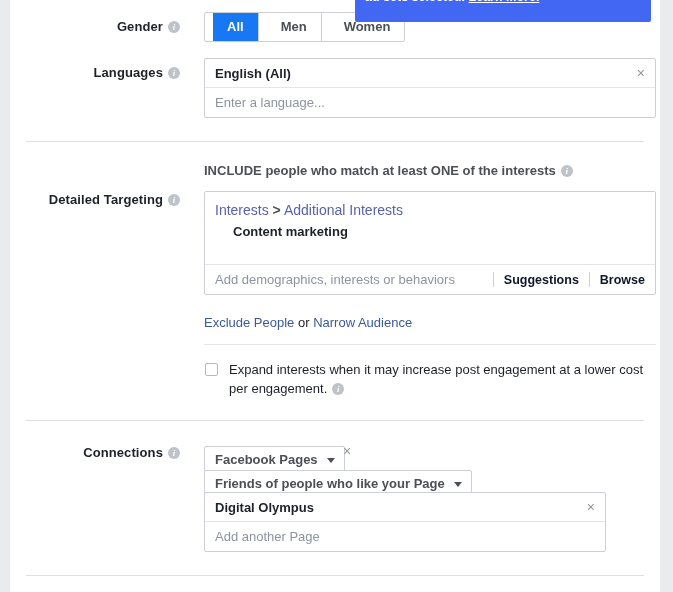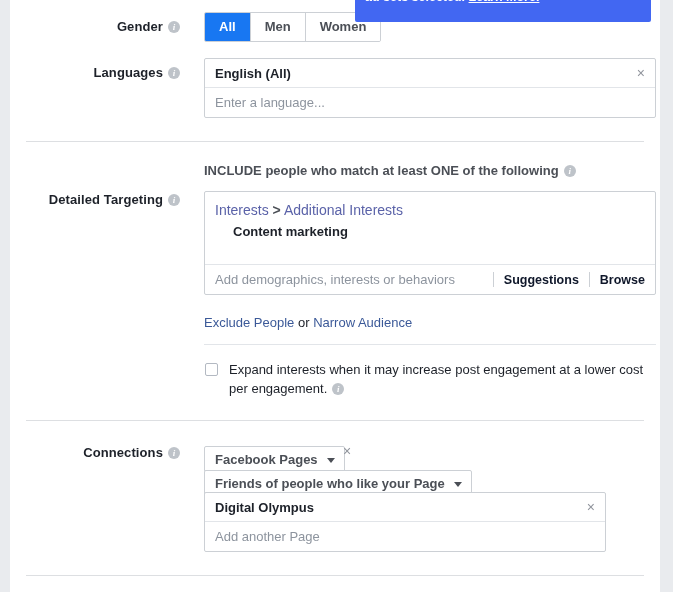--- a/index.html
+++ b/index.html
@@ -105,20 +105,21 @@
     padding: 0 14px;
     height: 28px;
     line-height: 28px;
     font-size: 13px;
     font-weight: bold;
     color: #4b4f56;
     background: #ffffff;
     border-right: 1px solid #ccd0d5;
     cursor: pointer;
     white-space: nowrap;
+    margin-left: 8px;
   }
   .seg:last-child { border-right: none; }
   .seg.active {
     background: #1877f2;
     color: #ffffff;
   }
 
   
   #lang-row { top: 58px; }
   #lang-label { left: 0px; top: 7px; width: 170px; }
@@ -341,21 +342,21 @@
       <div class="placeholder-line">Enter a language...</div>
     </div>
 
     <div class="sep" style="top:141px;"></div>
 
     <div class="row" id="dt-row">
       <div class="label" id="dt-label">
         <span>Detailed Targeting</span><span class="info-icon">i</span>
       </div>
       <div id="dt-include">
-        <span>INCLUDE people who match at least ONE of the following</span><span class="info-icon">i</span>
+        <span>INCLUDE people who match at least ONE of the interests</span><span class="info-icon">i</span>
       </div>
     </div>
 
     <div class="field-box" id="dt-box">
       <div class="crumb">
         <span class="crumb-link">Interests</span>
         <span class="sepchar">&gt;</span>
         <span class="crumb-link">Additional Interests</span>
       </div>
       <div class="interest-item">Content marketing</div>

